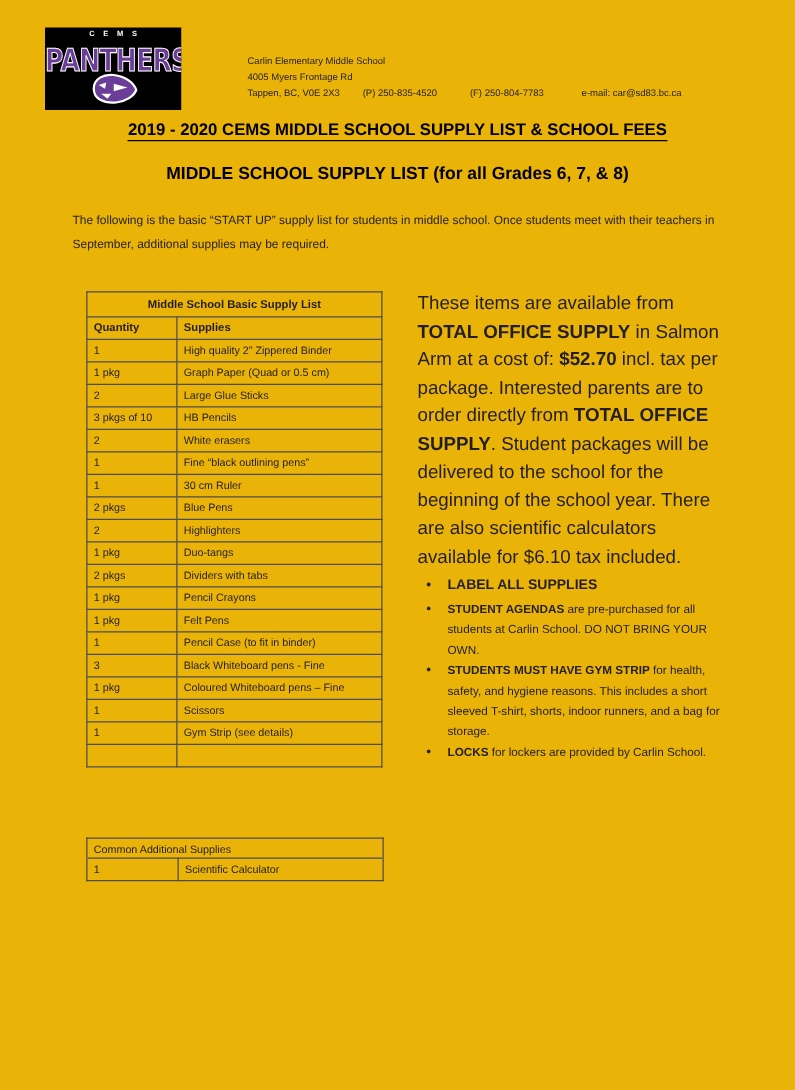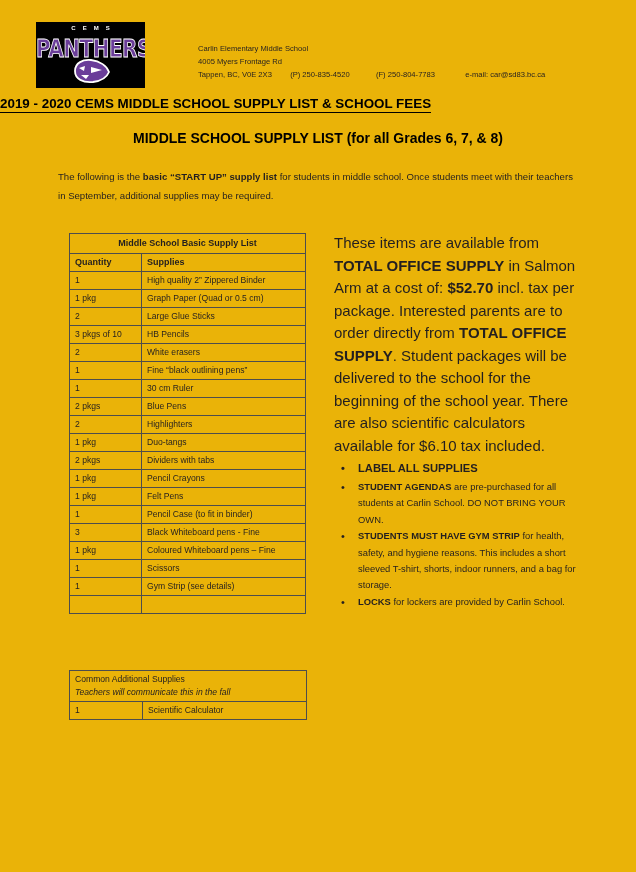--- a/index.html
+++ b/index.html
@@ -84,20 +84,21 @@
   .c-gap1 { width: 14px; }
   .c-gap2 { width: 22px; }
   .c-gap3 { width: 26px; }
 
   
   .title-main {
     position: absolute;
     left: 0;
     top: 96px;
     width: 636px;
+    text-align: center;
     font-size: 13.4px;
     font-weight: bold;
     color: #000000;
   }
   .title-main span {
     border-bottom: 1.4px solid #000;
     padding-bottom: 1px;
   }
   .title-sub {
     position: absolute;
@@ -113,21 +114,21 @@
   
   .intro {
     position: absolute;
     left: 58px;
     top: 157px;
     width: 524px;
     font-size: 9.6px;
     line-height: 19px;
     color: #231f20;
   }
-  .intro b { font-weight: bold; }
+  .intro b { font-weight: normal; }
 
   
   table.supply {
     position: absolute;
     border-collapse: collapse;
     table-layout: fixed;
     font-size: 8.6px;
     color: #231f20;
     border-radius: 10px;
   }
@@ -350,23 +351,20 @@
         <col class="qty">
         <col class="sup">
       </colgroup>
     <tbody>
       <tr>
         <td class="span2" colspan="2" style="border-bottom:none;padding-bottom:0;">
           <span class="cap2">Common Additional Supplies</span>
         </td>
       </tr>
       <tr>
-        <td class="span2 italic" colspan="2" style="border-top:none;padding-top:0;">Teachers will communicate this in the fall</td>
-      </tr>
-      <tr>
         <td>1</td>
         <td>Scientific Calculator</td>
       </tr>
     </tbody>
   </table>
 
   <div class="right-col">
     <p class="rc-para"><span>These items are available from </span><b>TOTAL OFFICE SUPPLY</b><span> in Salmon Arm at a cost of:  </span><b>$52.70</b><span> incl. tax per package. Interested parents are to order directly from </span><b>TOTAL OFFICE SUPPLY</b><span>. Student packages will be delivered to the school for the beginning of the school year.  There are also scientific calculators available for $6.10 tax included.</span></p>
 
     <ul class="rc-list">

